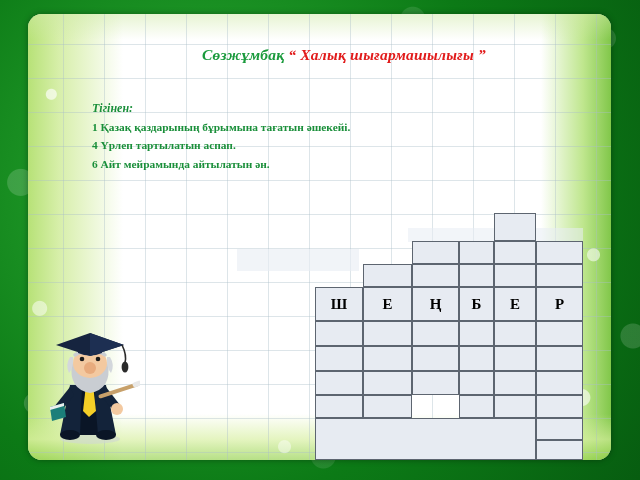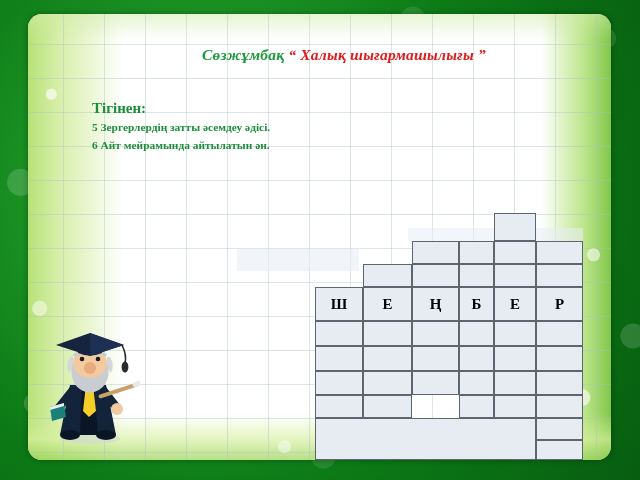--- a/index.html
+++ b/index.html
@@ -87,21 +87,21 @@
   }
   #title .g{color:#1a9a3c;}
   #title .r{color:#e11b1b;}
 
   
   #clues{
     position:absolute;left:92px;top:99px;width:420px;
     color:#1a8f3a;font-weight:bold;font-size:11.4px;line-height:18.6px;
     white-space:nowrap;
   }
-  #clues .heading{font-size:15px;}
+  #clues .heading{font-size:12px;font-style:italic;}
   #clues .clue{}
 
   
   #ghost-block{
     position:absolute;left:237px;top:249px;width:122px;height:22px;
     background:rgba(232,237,244,.62);
   }
   #ghost-block2{
     position:absolute;left:408px;top:228px;width:175px;height:14px;
     background:rgba(232,237,244,.55);
@@ -140,21 +140,22 @@
     <div class="grid-tex"></div>
     <div class="bokeh-dots"></div>
   </div>
 
   <div id="title">
     <span class="g">Сөзжұмбақ</span><span class="r"> “ Халық шығармашылығы ” </span>
   </div>
 
   <div id="clues">
     <div class="heading">Тігінен:</div>
-    <div class="clue">5 Зергерлердің затты әсемдеу әдісі.</div>
+    <div class="clue">1 Қазақ қаздарының бұрымына тағатын әшекейі.</div>
+    <div class="clue">4 Үрлеп тартылатын аспап.</div>
     <div class="clue">6 Айт мейрамында айтылатын ән.</div>
   </div>
 
   <div id="ghost-block"></div>
   <div id="ghost-block2"></div>
 
   <div id="crossword">
       <div class="cw-block" style="left: 315px; top: 418px; width: 221px; height: 42px;"></div>
       <div class="cw-cell plain" style="left: 494px; top: 213px; width: 42px; height: 28px;"></div>
       <div class="cw-cell plain" style="left: 412px; top: 241px; width: 47px; height: 23px;"></div>

